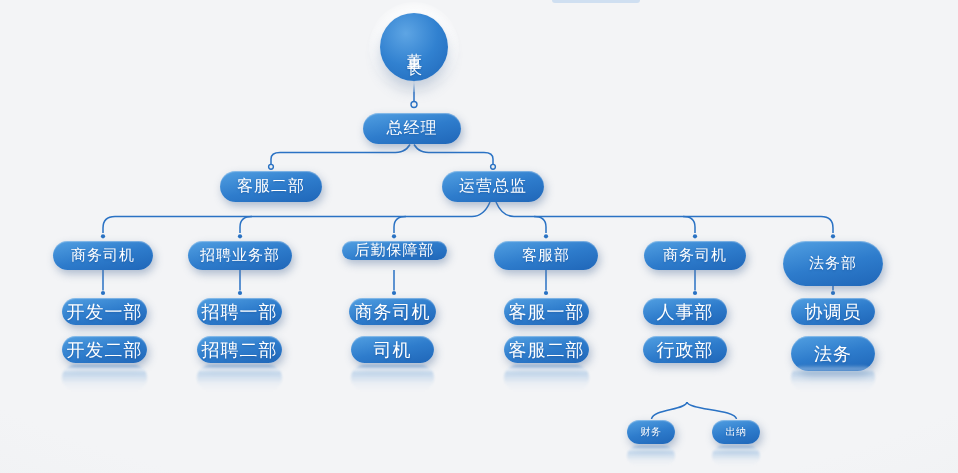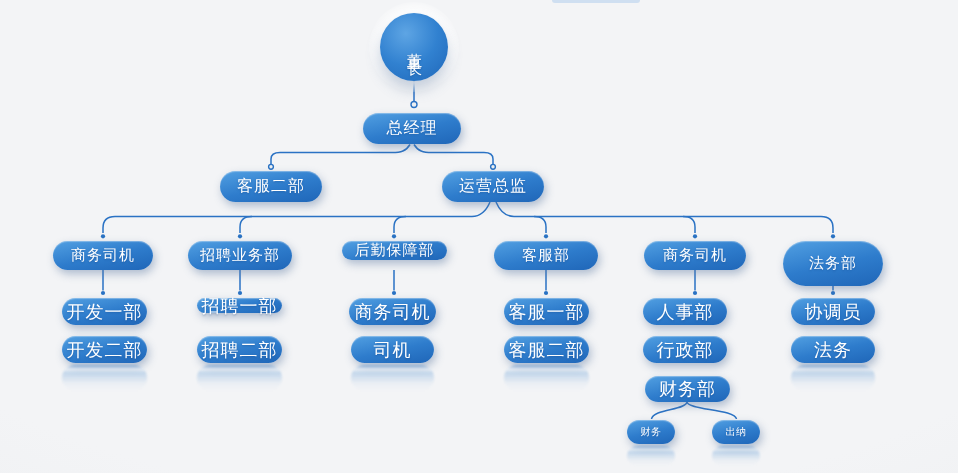--- a/index.html
+++ b/index.html
@@ -101,34 +101,33 @@
   <div class="node lg" style="left:442px;top:171px;width:102px;height:31px">运营总监</div>
 
   <div class="node" style="left:53px;top:241px;width:100px;height:29px">商务司机</div>
   <div class="node" style="left:188px;top:241px;width:104px;height:29px">招聘业务部</div>
   <div class="node" style="left:342px;top:241px;width:105px;height:19px">后勤保障部</div>
   <div class="node" style="left:494px;top:241px;width:104px;height:29px">客服部</div>
   <div class="node" style="left:644px;top:241px;width:102px;height:29px">商务司机</div>
   <div class="node" style="left:783px;top:241px;width:100px;height:45px">法务部</div>
 
   <div class="node sm" style="left:62px;top:298px;width:85px;height:27px">开发一部</div>
-  <div class="node sm" style="left:197px;top:298px;width:85px;height:15px">招聘一部</div>
+  <div class="node sm" style="left:197px;top:298px;width:85px;height:27px">招聘一部</div>
   <div class="node sm" style="left:349px;top:298px;width:87px;height:27px">商务司机</div>
   <div class="node sm" style="left:504px;top:298px;width:85px;height:27px">客服一部</div>
   <div class="node sm" style="left:643px;top:298px;width:84px;height:27px">人事部</div>
   <div class="node sm" style="left:791px;top:298px;width:84px;height:27px">协调员</div>
 
   <div class="node sm" style="left:62px;top:336px;width:85px;height:27px">开发二部</div>
   <div class="node sm" style="left:197px;top:336px;width:85px;height:27px">招聘二部</div>
   <div class="node sm" style="left:351px;top:336px;width:83px;height:27px">司机</div>
   <div class="node sm" style="left:504px;top:336px;width:85px;height:27px">客服二部</div>
   <div class="node sm" style="left:643px;top:336px;width:84px;height:27px">行政部</div>
-  <div class="node sm" style="left:791px;top:336px;width:84px;height:27px">法务</div>
+  <div class="node sm" style="left:791px;top:336px;width:84px;height:35px">法务</div>
 
-  <div class="node sm" style="left:645px;top:376px;width:85px;height:26px">财务部</div>
   <div class="node xs" style="left:627px;top:420px;width:48px;height:24px">财务</div>
   <div class="node xs" style="left:712px;top:420px;width:48px;height:24px">出纳</div>
 
   <div class="reflection" style="left:62px;top:365px;width:85px;height:26px"></div>
   <div class="reflection" style="left:197px;top:365px;width:85px;height:26px"></div>
   <div class="reflection" style="left:351px;top:365px;width:83px;height:26px"></div>
   <div class="reflection" style="left:504px;top:365px;width:85px;height:26px"></div>
   <div class="reflection" style="left:791px;top:365px;width:84px;height:26px"></div>
   <div class="reflection" style="left:627px;top:446px;width:48px;height:20px"></div>
   <div class="reflection" style="left:712px;top:446px;width:48px;height:20px"></div>

